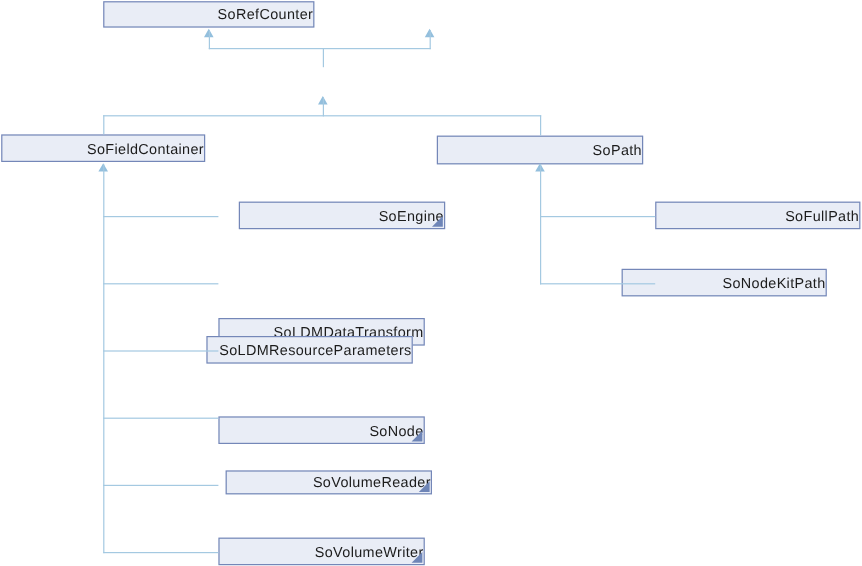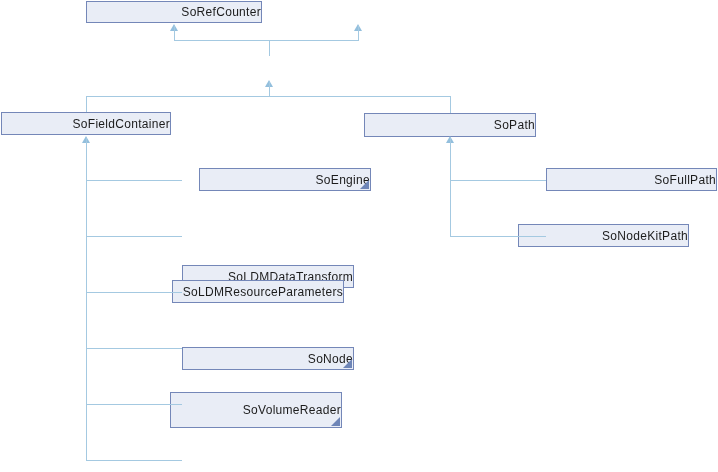--- a/index.html
+++ b/index.html
@@ -82,22 +82,26 @@
     <div class="node" style="left: 182px; top: 224px; width: 172px; height: 23px; margin-top: 41px;">
       <span class="label">SoLDMDataTransform</span>
     </div>
     <div class="node" style="left: 172px; top: 280px; width: 172px; height: 23px;">
       <span class="label">SoLDMResourceParameters</span>
     </div>
     <div class="node" style="left: 182px; top: 336px; width: 172px; height: 23px; margin-top: 11px;">
       <span class="label">SoNode</span>
       <div class="marker"></div>
     </div>
-    <div class="node" style="left: 170px; top: 392px; width: 172px; height: 36px;">
+    <div class="node" style="left: 188px; top: 392px; width: 172px; height: 20px;">
       <span class="label">SoVolumeReader</span>
+      <div class="marker"></div>
+    </div>
+    <div class="node" style="left: 182px; top: 448px; width: 172px; height: 23px;">
+      <span class="label">SoVolumeWriter</span>
       <div class="marker"></div>
     </div>
     <div class="node" style="left: 546px; top: 168px; width: 171px; height: 23px;">
       <span class="label">SoFullPath</span>
     </div>
     <div class="node" style="left: 518px; top: 224px; width: 171px; height: 23px;">
       <span class="label">SoNodeKitPath</span>
     </div>
     <div class="arrow" style="left: 170px; top: 24px;"></div>
     <div class="edge v" style="left: 174px; top: 25px; height: 16px;"></div>

